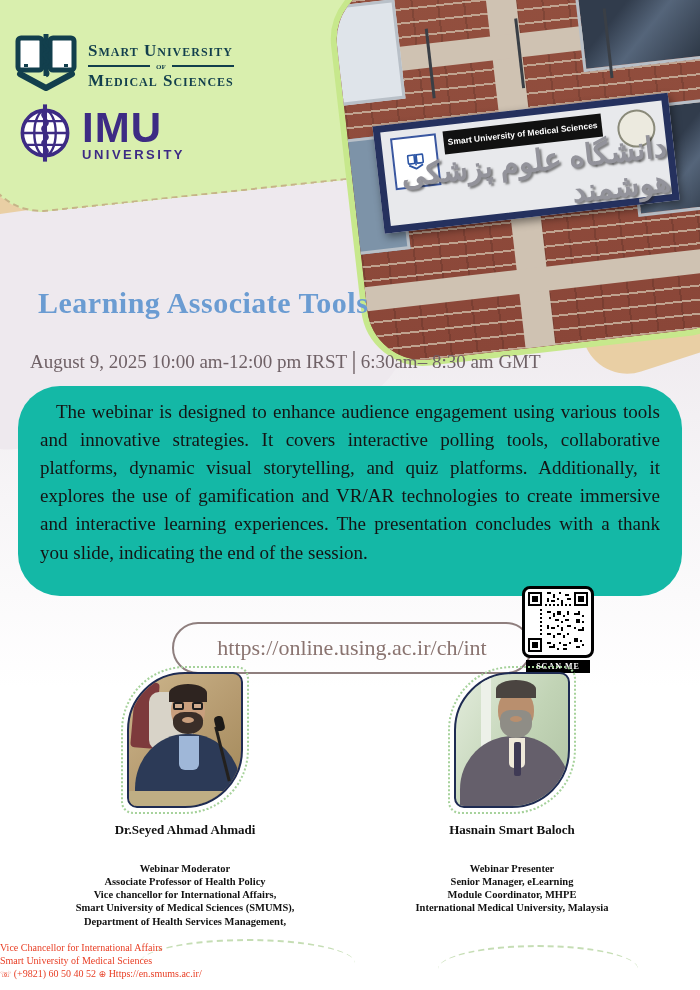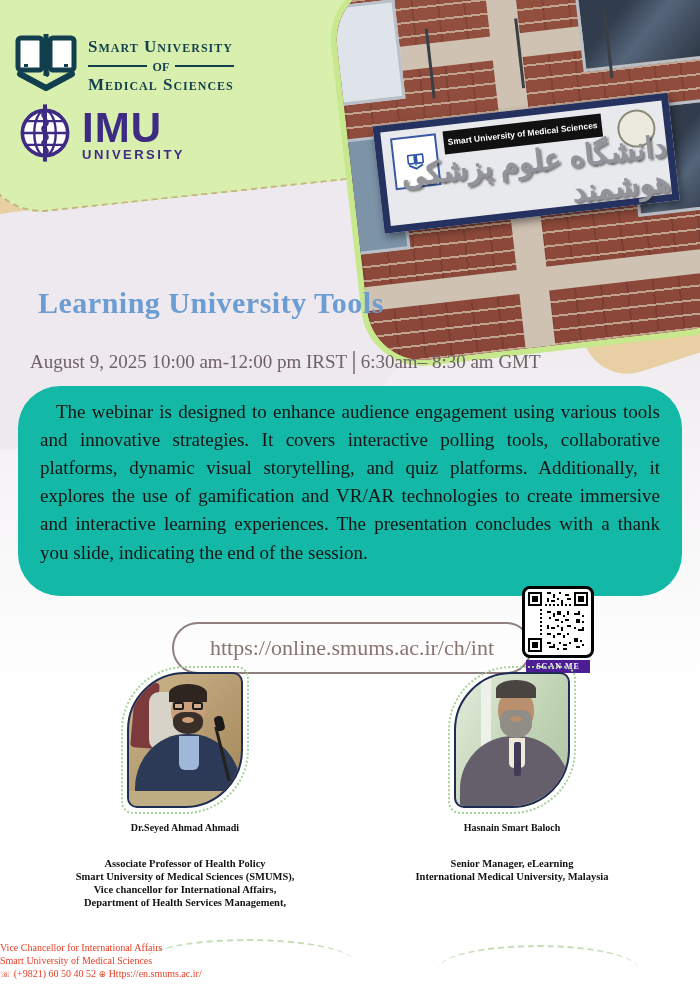--- a/index.html
+++ b/index.html
@@ -15,21 +15,21 @@
   .tan-blob-right{position:absolute;left:575px;top:238px;width:165px;height:125px;
                   background:#e9cfa4;border-radius:45px;transform:rotate(-18deg);}
   .green-panel{position:absolute;left:-30px;top:-110px;width:660px;height:290px;
                background:#d9efae;border:2px dashed #c6b488;
                border-radius:60px 60px 120px 60px;transform:rotate(-6deg);}
 
   
   .smums-logo{position:absolute;left:14px;top:34px;display:flex;align-items:center;gap:10px;}
   .smums-text{color:#123f4d;font-weight:bold;font-variant:small-caps;line-height:1.05;}
   .smums-line{font-size:17px;letter-spacing:1px;}
-  .of-line{display:flex;align-items:center;gap:6px;font-size:17px;margin:1px 0;}
+  .of-line{display:flex;align-items:center;gap:6px;font-size:10px;margin:1px 0;}
   .of-line .dash{flex:1;border-top:2px solid #123f4d;}
   .imu-logo{position:absolute;left:16px;top:102px;display:flex;align-items:center;gap:8px;}
   .imu-text{line-height:.9;font-family:"Liberation Sans","DejaVu Sans",sans-serif;color:#3d2b84;}
   .imu-name{font-size:42px;font-weight:bold;letter-spacing:1px;}
   .imu-sub{font-size:13px;font-weight:bold;letter-spacing:2.5px;margin-top:2px;}
 
   
   .photo-frame{position:absolute;left:345px;top:-38px;width:372px;height:378px;
                border:6px solid #c7e88c;border-radius:62px;transform:rotate(-6.5deg);
                overflow:hidden;background:#8e4a3c;}
@@ -70,21 +70,21 @@
   .desc-text{font-size:19px;line-height:1.48;color:#141414;text-align:justify;text-indent:16px;}
 
   
   .url-pill{position:absolute;left:172px;top:622px;width:356px;height:48px;border:2px solid #8f7f7e;
             border-radius:28px;display:flex;align-items:center;justify-content:center;
             font-size:22px;color:#8a7470;background:transparent;}
   .qr-wrap{position:absolute;left:520px;top:586px;width:76px;text-align:center;}
   .qr-box{width:72px;height:72px;margin:0 auto;background:#fff;border:3px solid #000;border-radius:8px;
           box-sizing:border-box;padding:3px;}
   .qr-box svg{width:100%;height:100%;display:block;}
-  .qr-label{margin-top:2px;background:#4c1d95;color:#fff;font-size:8px;font-weight:bold;
+  .qr-label{margin-top:2px;background:#000000;color:#fff;font-size:8px;font-weight:bold;
             letter-spacing:1px;padding:2px 0;width:64px;margin-left:auto;margin-right:auto;}
 
   
   .speaker{position:absolute;top:666px;text-align:center;}
   .speaker.left{left:30px;width:310px;}
   .speaker.right{left:362px;width:300px;}
   .leaf-outer{width:128px;height:148px;margin:0 auto;border:2px dotted #a6d29b;
               border-radius:64px 12px 64px 12px;padding:4px;box-sizing:border-box;}
   .leaf-photo{width:100%;height:100%;border:2px solid #1e2b52;border-radius:58px 10px 58px 10px;
               overflow:hidden;position:relative;box-sizing:border-box;}
@@ -111,21 +111,21 @@
   .m-r{left:54px;top:42px;width:12px;height:6px;background:#b98f6e;}
   .suit{position:absolute;border-radius:48% 48% 0 0/70% 70% 0 0;}
   .s-l{left:6px;top:60px;width:106px;height:78px;background:#2c3a57;}
   .s-r{left:4px;top:62px;width:110px;height:76px;background:#655f6b;}
   .shirt-l{position:absolute;left:50px;top:62px;width:20px;height:34px;background:#9fb7d8;border-radius:0 0 6px 6px;}
   .shirt-r{position:absolute;left:53px;top:64px;width:16px;height:30px;background:#efe9da;border-radius:0 0 5px 5px;}
   .tie{position:absolute;left:58px;top:68px;width:7px;height:34px;background:#3f3a55;border-radius:2px;}
   .mic-arm{position:absolute;left:92px;top:52px;width:3px;height:56px;background:#23201d;transform:rotate(-14deg);}
   .mic-head{position:absolute;left:86px;top:42px;width:9px;height:15px;background:#1c1a18;border-radius:4px;transform:rotate(-14deg);}
   .desk{position:absolute;left:0;right:0;bottom:0;height:15px;background:#bfae84;}
-  .speaker-name{margin-top:8px;font-size:10px;font-weight:bold;color:#111;}
+  .speaker-name{margin-top:8px;font-size:13px;font-weight:bold;color:#111;}
   .roles{margin-top:24px;font-size:10.5px;font-weight:bold;color:#111;line-height:1.25;}
 
   
   .dashed-arc{position:absolute;height:46px;border-top:2px dashed #bcd8a8;border-radius:50%;opacity:.85;}
   .arc-left{left:140px;top:939px;width:215px;}
   .arc-right{left:438px;top:945px;width:200px;}
   .footer{position:absolute;left:0;top:941px;width:700px;text-align:left;
           color:#e83d23;font-size:10px;font-weight:normal;line-height:1.3;}
   .footer .icon{font-family:"DejaVu Sans",sans-serif;font-size:9px;}
 </style>
@@ -201,27 +201,27 @@
           <rect x="29" y="0" width="6" height="44" fill="#2c55a5"></rect>
           <path d="M6 42 L32 56 L58 42" fill="none" stroke="#2c55a5" stroke-width="7"></path>
         </svg>
       </div>
       <div class="sign-banner">Smart University of Medical Sciences</div>
       <div class="sign-seal"></div>
       <div class="sign-callig">دانشگاه علوم پزشکی هوشمند</div>
     </div>
   </div>
 
-  <div class="title">Learning University Tools</div>
+  <div class="title">Learning Associate Tools</div>
   <div class="datetime">August 9, 2025 10:00 am-12:00 pm IRST│6:30am– 8:30 am GMT</div>
   <div class="desc-box">
     <div class="desc-text">The webinar is designed to enhance audience engagement using various tools and innovative strategies. It covers interactive polling tools, collaborative platforms, dynamic visual storytelling, and quiz platforms. Additionally, it explores the use of gamification and VR/AR technologies to create immersive and interactive learning experiences. The presentation concludes with a thank you slide, indicating the end of the session.</div>
   </div>
 
-  <div class="url-pill">https://online.smums.ac.ir/ch/int</div>
+  <div class="url-pill">https://online.using.ac.ir/ch/int</div>
   <div class="qr-wrap">
     <div class="qr-box">
       <svg viewBox="0 0 29 29" shape-rendering="crispEdges">
         <rect x="0" y="0" width="29" height="29" fill="#fff"></rect>
         <g fill="#000">
           <rect x="0" y="0" width="7" height="7"></rect>
             <rect x="1" y="1" width="5" height="5" fill="#fff"></rect>
             <rect x="2" y="2" width="3" height="3"></rect>
           <rect x="22" y="0" width="7" height="7"></rect>
             <rect x="23" y="1" width="5" height="5" fill="#fff"></rect>
@@ -314,23 +314,24 @@
               <i></i>
             </div>
           <div class="mic-arm"></div>
           <div class="mic-head"></div>
           <div class="desk"></div>
         </div>
       </div>
     </div>
     <div class="speaker-name">Dr.Seyed Ahmad Ahmadi</div>
     <div class="roles">
+      <div>Webinar Moderator</div>
       <div>Associate Professor of Health Policy</div>
+      <div>Vice chancellor for International Affairs,</div>
       <div>Smart University of Medical Sciences (SMUMS),</div>
-      <div>Vice chancellor for International Affairs,</div>
       <div>Department of Health Services Management,</div>
     </div>
   </div>
 
   <div class="speaker right">
     <div class="leaf-outer">
       <div class="leaf-photo ph-right">
         <div class="fig">
           <div class="lightstrip"></div>
           <div class="suit s-r"></div>
@@ -338,21 +339,23 @@
           <div class="tie"></div>
           <div class="face f-r"></div>
           <div class="hair h-r"></div>
           <div class="beard b-r"></div>
           <div class="mouth m-r"></div>
         </div>
       </div>
     </div>
     <div class="speaker-name">Hasnain Smart Baloch</div>
     <div class="roles">
+      <div>Webinar Presenter</div>
       <div>Senior Manager, eLearning</div>
+      <div>Module Coordinator, MHPE</div>
       <div>International Medical University, Malaysia</div>
     </div>
   </div>
 
   <div class="dashed-arc arc-left"></div>
   <div class="dashed-arc arc-right"></div>
   <div class="footer">
     <div>Vice Chancellor for International Affairs</div>
     <div>Smart University of Medical Sciences</div>
     <div>

